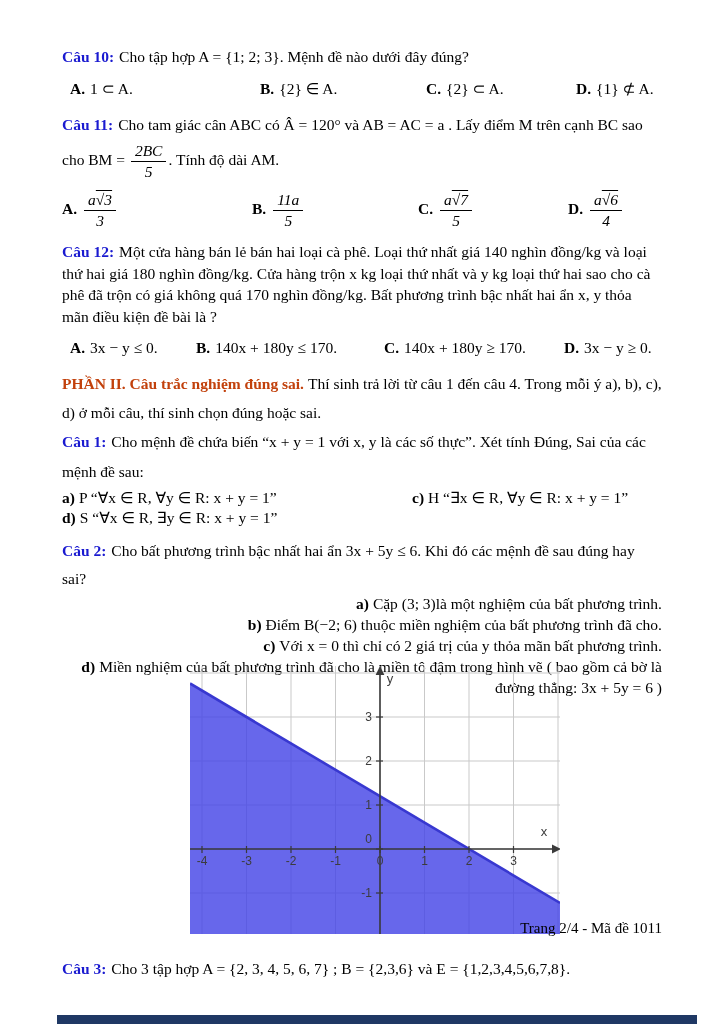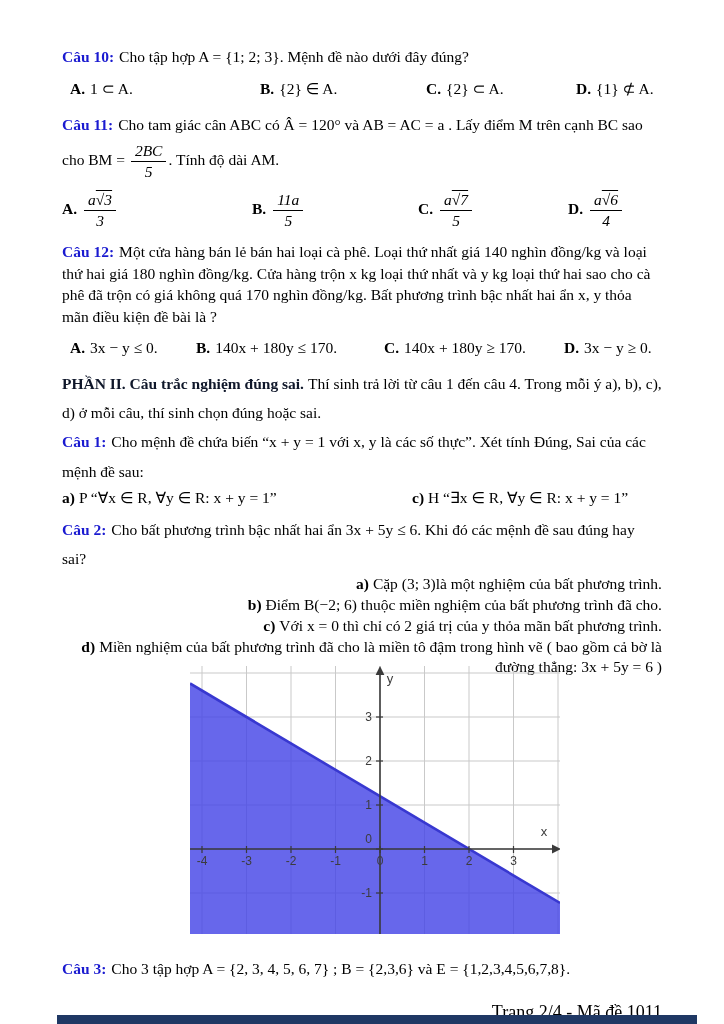--- a/index.html
+++ b/index.html
@@ -6,21 +6,21 @@
   body{
     width:724px;height:1024px;position:relative;background:#ffffff;
     font-family:"Liberation Serif", serif;font-size:15.5px;color:#000;
     overflow:hidden;
   }
   .content{position:absolute;left:62px;top:42px;width:600px;}
   .para{margin:0;}
   .loose{line-height:1.95;}
   .tight{line-height:1.38;}
   .qlabel{color:#1a1ad0;font-weight:bold;margin-right:5px;}
-  .part2-title{color:#0f172a;font-weight:bold;margin-right:4px;}
+  .part2-title{color:#c2410c;font-weight:bold;margin-right:4px;}
   .okey{font-weight:bold;margin-right:5px;}
   .optrow{display:flex;align-items:flex-start;margin:6px 0 10px 8px;line-height:1.4;}
   .opt{white-space:nowrap;}
   .opt-std .opt:nth-child(1){width:190px;}
   .opt-std .opt:nth-child(2){width:166px;}
   .opt-std .opt:nth-child(3){width:150px;}
   .opt-q12 .opt:nth-child(1){width:126px;}
   .opt-q12 .opt:nth-child(2){width:188px;}
   .opt-q12 .opt:nth-child(3){width:180px;}
   .frac{display:inline-flex;flex-direction:column;align-items:center;
@@ -28,21 +28,21 @@
   .frac .num{border-bottom:1.2px solid #000;padding:0 4px 1px 4px;}
   .frac .den{padding-top:1px;}
   .rad{text-decoration:overline;}
   .q11line2{margin:2px 0 8px 0;line-height:1.4;}
   .fracrow{margin:10px 0 12px 0;}
   .itemgrid{display:grid;grid-template-columns:350px 1fr;line-height:1.3;margin:2px 0 8px 0;}
   .itemcol{line-height:1.35;margin:0 0 2px 0;text-align:right;}
   .ikey{font-weight:bold;margin-right:4px;}
   .graph-wrap{position:absolute;left:190px;top:666px;width:370px;height:268px;}
   .q3row{position:absolute;left:62px;top:942px;width:600px;line-height:1.4;}
-  .footer{position:absolute;right:62px;top:1002px;font-size:18px;}
+  .footer{position:absolute;right:62px;top:920px;font-size:15px;}
   .bottom-bar{position:absolute;left:57px;top:1015px;width:640px;height:9px;background:#1f3864;}
   svg text{font-family:"Liberation Sans", sans-serif;}
 </style>
 </head>
 <body>
 
 <div class="content">
 
   <p class="para loose"><span class="qlabel">Câu 10:</span><span>Cho tập hợp A = {1; 2; 3}. Mệnh đề nào dưới đây đúng?</span></p>
   <div class="optrow opt-std">
@@ -86,20 +86,21 @@
     <span class="opt"><span class="okey">C.</span><span>140x + 180y ≥ 170.</span></span>
     <span class="opt"><span class="okey">D.</span><span>3x − y ≥ 0.</span></span>
   </div>
 
   <p class="para loose" style="line-height:1.9;"><span class="part2-title">PHẦN II. Câu trắc nghiệm đúng sai.</span><span>Thí sinh trả lời từ câu 1 đến câu 4. Trong mỗi ý a), b), c), d) ở mỗi câu, thí sinh chọn đúng hoặc sai.</span></p>
 
   <p class="para loose" style="line-height:1.9;"><span class="qlabel">Câu 1:</span><span>Cho mệnh đề chứa biến “x + y = 1 với x, y là các số thực”. Xét tính Đúng, Sai của các mệnh đề sau:</span></p>
   <div class="itemgrid">
     <div><span class="ikey">a)</span><span>P “∀x ∈ R, ∀y ∈ R: x + y = 1”</span></div>
     <div><span class="ikey">c)</span><span>H “∃x ∈ R, ∀y ∈ R: x + y = 1”</span></div>
+    <div><span class="ikey">d)</span><span>S “∀x ∈ R, ∃y ∈ R: x + y = 1”</span></div>
   </div>
 
   <p class="para loose" style="line-height:1.85;"><span class="qlabel">Câu 2:</span><span>Cho bất phương trình bậc nhất hai ẩn 3x + 5y ≤ 6. Khi đó các mệnh đề sau đúng hay sai?</span></p>
   <div class="itemcol">
     <div><span class="ikey">a)</span><span>Cặp (3; 3)là một nghiệm của bất phương trình.</span></div>
     <div><span class="ikey">b)</span><span>Điểm B(−2; 6) thuộc miền nghiệm của bất phương trình đã cho.</span></div>
     <div><span class="ikey">c)</span><span>Với x = 0 thì chỉ có 2 giá trị của y thỏa mãn bất phương trình.</span></div>
     <div><span class="ikey">d)</span><span>Miền nghiệm của bất phương trình đã cho là miền tô đậm trong hình vẽ ( bao gồm cả bờ là đường thẳng: 3x + 5y = 6 )</span></div>
   </div>
 

